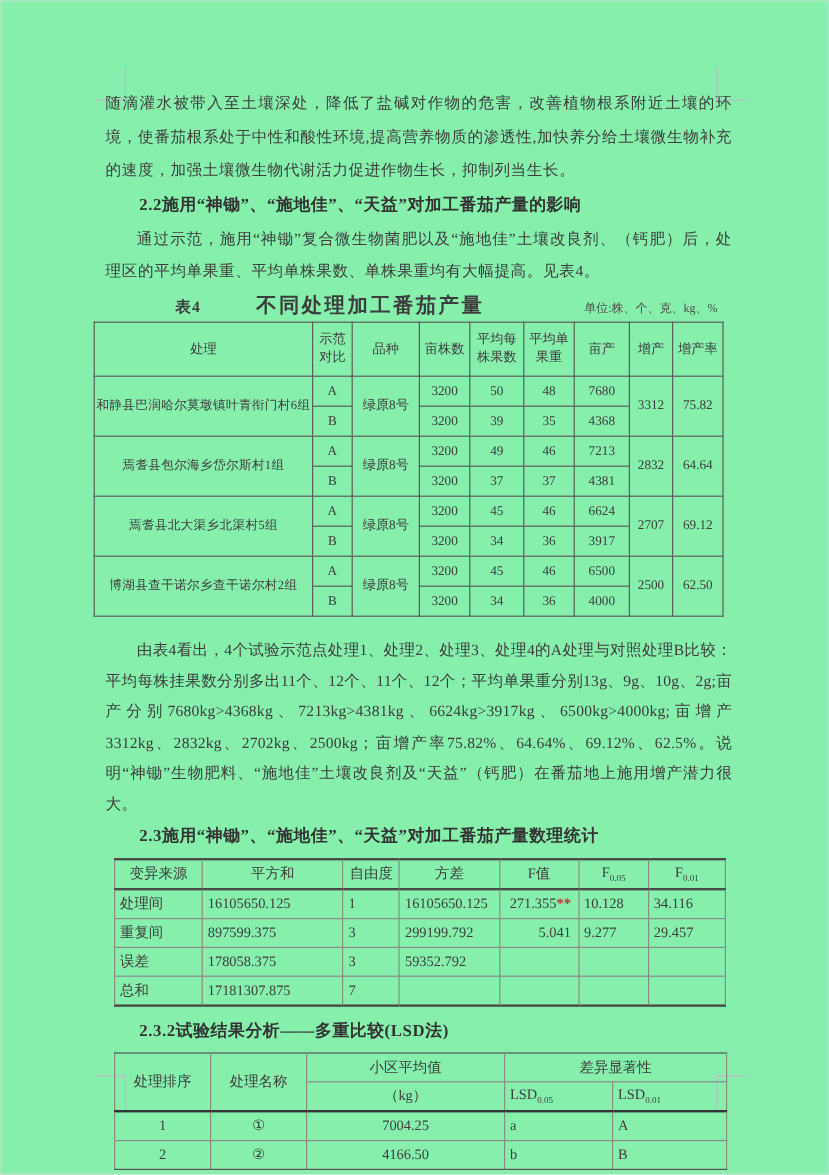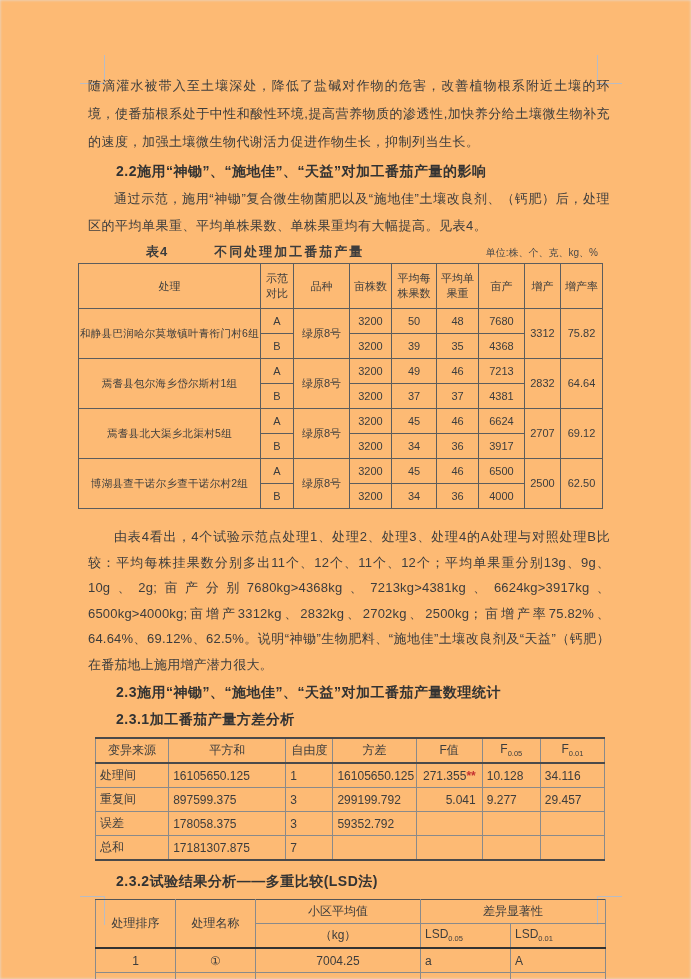--- a/index.html
+++ b/index.html
@@ -1,22 +1,22 @@
 <!DOCTYPE html>
 <html><head>
 <meta charset="utf-8">
 <style>
   html,body{margin:0;padding:0;background:#e9e9e9;}
   .page{
     position:relative;
     width:691px;height:979px;
-    background:#fdba74;
+    background:#86efac;
     margin:0 auto;
     overflow:hidden;
-    font-family:Liberation Sans, sans-serif;
+    font-family:Liberation Serif, serif;
     color:#3d3d3d;
     box-shadow:inset 0 0 3px #e0e0e0;
   }
   .content{
     position:absolute;left:88px;top:72px;width:522px;
   }
   p{margin:0;font-size:13px;line-height:28px;text-align:justify;letter-spacing:0.5px;}
   p.tight{line-height:25.5px;letter-spacing:0.2px;}
   .indent{text-indent:2em;}
   h3{
@@ -25,21 +25,21 @@
   }
   
   .crop{position:absolute;width:24px;height:28px;}
   .crop.tl{left:80px;top:55px;border-right:1px solid #b9bcc4;border-bottom:1px solid #b9bcc4;}
   .crop.tr{left:597px;top:55px;border-left:1px solid #b9bcc4;border-bottom:1px solid #b9bcc4;}
   .crop.bl{left:80px;top:896px;border-right:1px solid #b9bcc4;border-top:1px solid #b9bcc4;}
   .crop.br{left:597px;top:896px;border-left:1px solid #b9bcc4;border-top:1px solid #b9bcc4;}
   
   .caption{display:flex;align-items:baseline;margin:4px 0 2px 0;}
   .caption .lab{font-size:13px;font-weight:bold;margin-left:58px;letter-spacing:1px;}
-  .caption .tit{font-size:13px;font-weight:bold;margin-left:46px;letter-spacing:2px;}
+  .caption .tit{font-size:17px;font-weight:bold;margin-left:46px;letter-spacing:2px;}
   .caption .unit{font-size:10px;margin-left:auto;margin-right:12px;color:#4a4a4a;}
   
   table{border-collapse:collapse;table-layout:fixed;}
   .t4{width:524px;margin-left:-10px;font-size:11px;color:#3d3d3d;}
   .t4 td,.t4 th{border:1px solid #5d5d5d;text-align:center;vertical-align:middle;
      padding:1px 1px;font-weight:normal;line-height:15px;}
   .t4 thead th{height:42px;}
   .t4 tbody td{height:22px;}
   .t4 .site{font-size:10.5px;letter-spacing:0.3px;}
   
@@ -180,21 +180,20 @@
           <td>34</td>
           <td>36</td>
           <td>4000</td>
         </tr>
       </tbody>
     </table>
 
     <p class="indent tight" style="margin-top:15px">由表4看出，4个试验示范点处理1、处理2、处理3、处理4的A处理与对照处理B比较：平均每株挂果数分别多出11个、12个、11个、12个；平均单果重分别13g、9g、10g、2g;亩产分别7680kg&gt;4368kg、7213kg&gt;4381kg、6624kg&gt;3917kg、6500kg&gt;4000kg;亩增产3312kg、2832kg、2702kg、2500kg；亩增产率75.82%、64.64%、69.12%、62.5%。说明“神锄”生物肥料、“施地佳”土壤改良剂及“天益”（钙肥）在番茄地上施用增产潜力很大。</p>
 
     <h3>2.3施用“神锄”、“施地佳”、“天益”对加工番茄产量数理统计</h3>
-    <h3>2.3.1加工番茄产量方差分析</h3>
 
     <table class="anova">
       <colgroup>
         <col style="width:73px">
           <col style="width:117px">
           <col style="width:47px">
         <col style="width:83px">
           <col style="width:66px">
           <col style="width:58px">
           <col style="width:64px">

